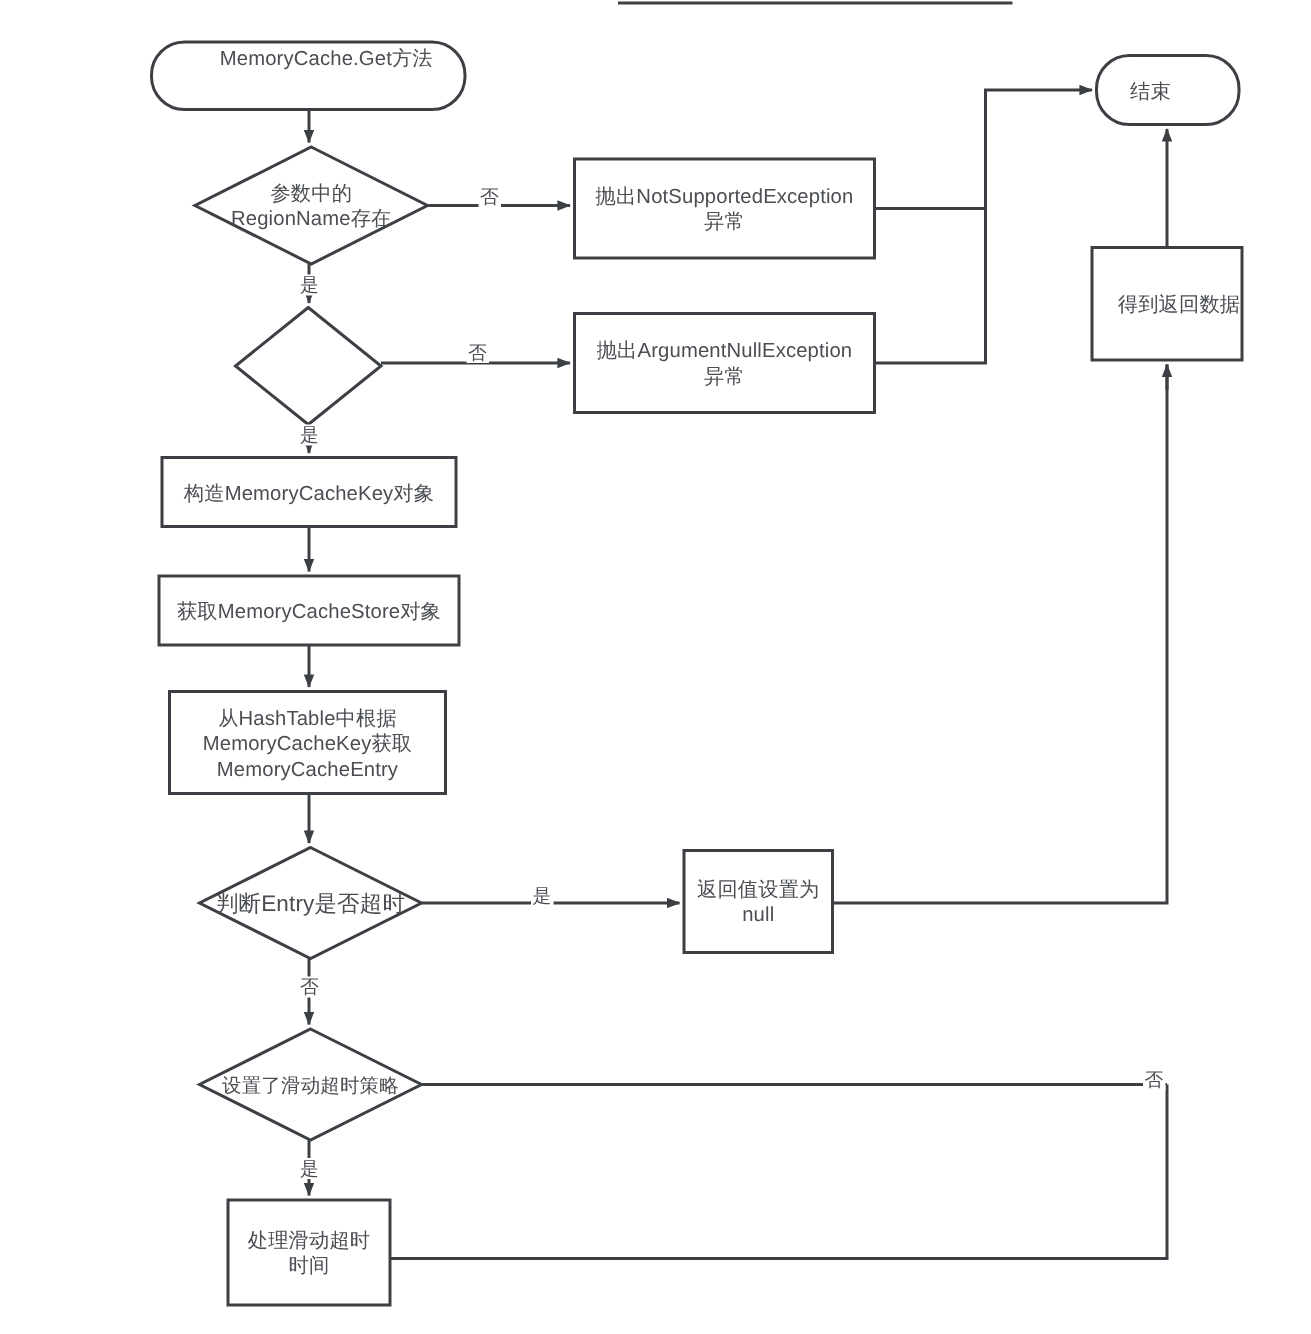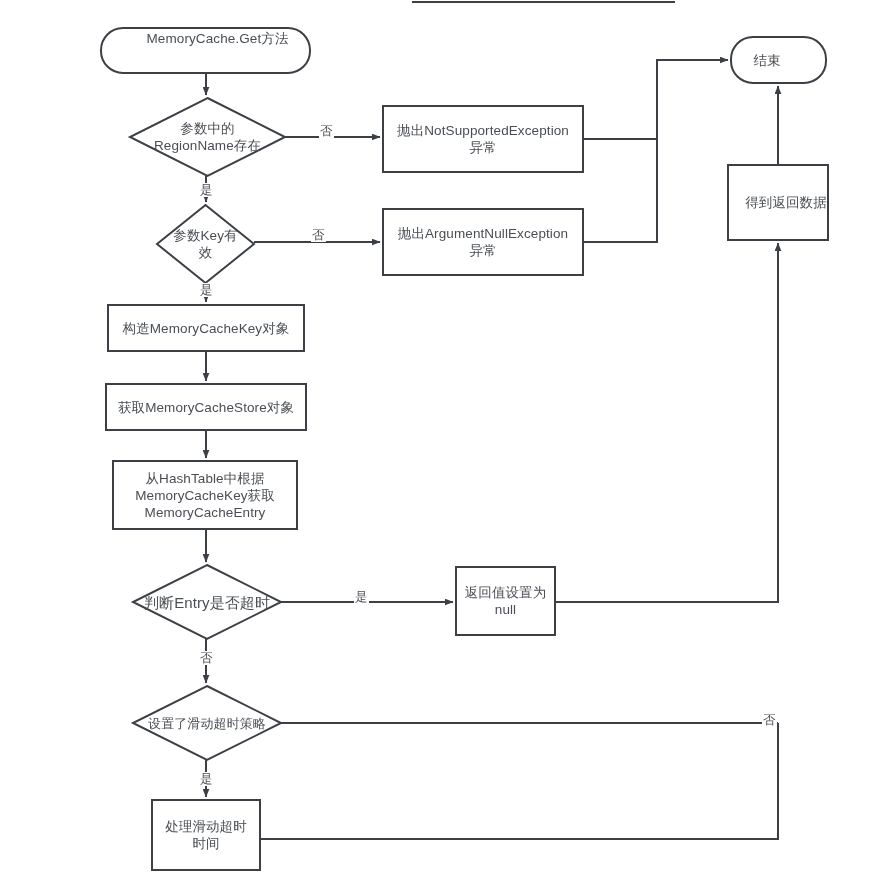--- a/index.html
+++ b/index.html
@@ -156,22 +156,20 @@
   </svg>
 
   <div class="node-label" style="left:101px; top:16px; width:185px; height:45px;margin-left:24px;">MemoryCache.Get方法</div>
 
   <div class="node-label" style="left:130px; top:98px; width:155px; height:78px;">参数中的
 RegionName存在</div>
 
   <div class="node-label" style="left:383px; top:106px; width:200px; height:66px;border-radius:20px;">抛出NotSupportedException
 异常</div>
 
-  <div class="node-label" style="left:157px; top:205px; width:97px; height:78px;">参数Key有
-效</div>
 
   <div class="node-label" style="left:383px; top:209px; width:200px; height:66px;">抛出ArgumentNullException
 异常</div>
 
   <div class="node-label" style="left:108px; top:305px; width:196px; height:46px;">构造MemoryCacheKey对象</div>
 
   <div class="node-label" style="left:106px; top:384px; width:200px; height:46px;text-align:center;">获取MemoryCacheStore对象</div>
 
   <div class="node-label" style="left:113px; top:461px; width:184px; height:68px;">从HashTable中根据
 MemoryCacheKey获取

